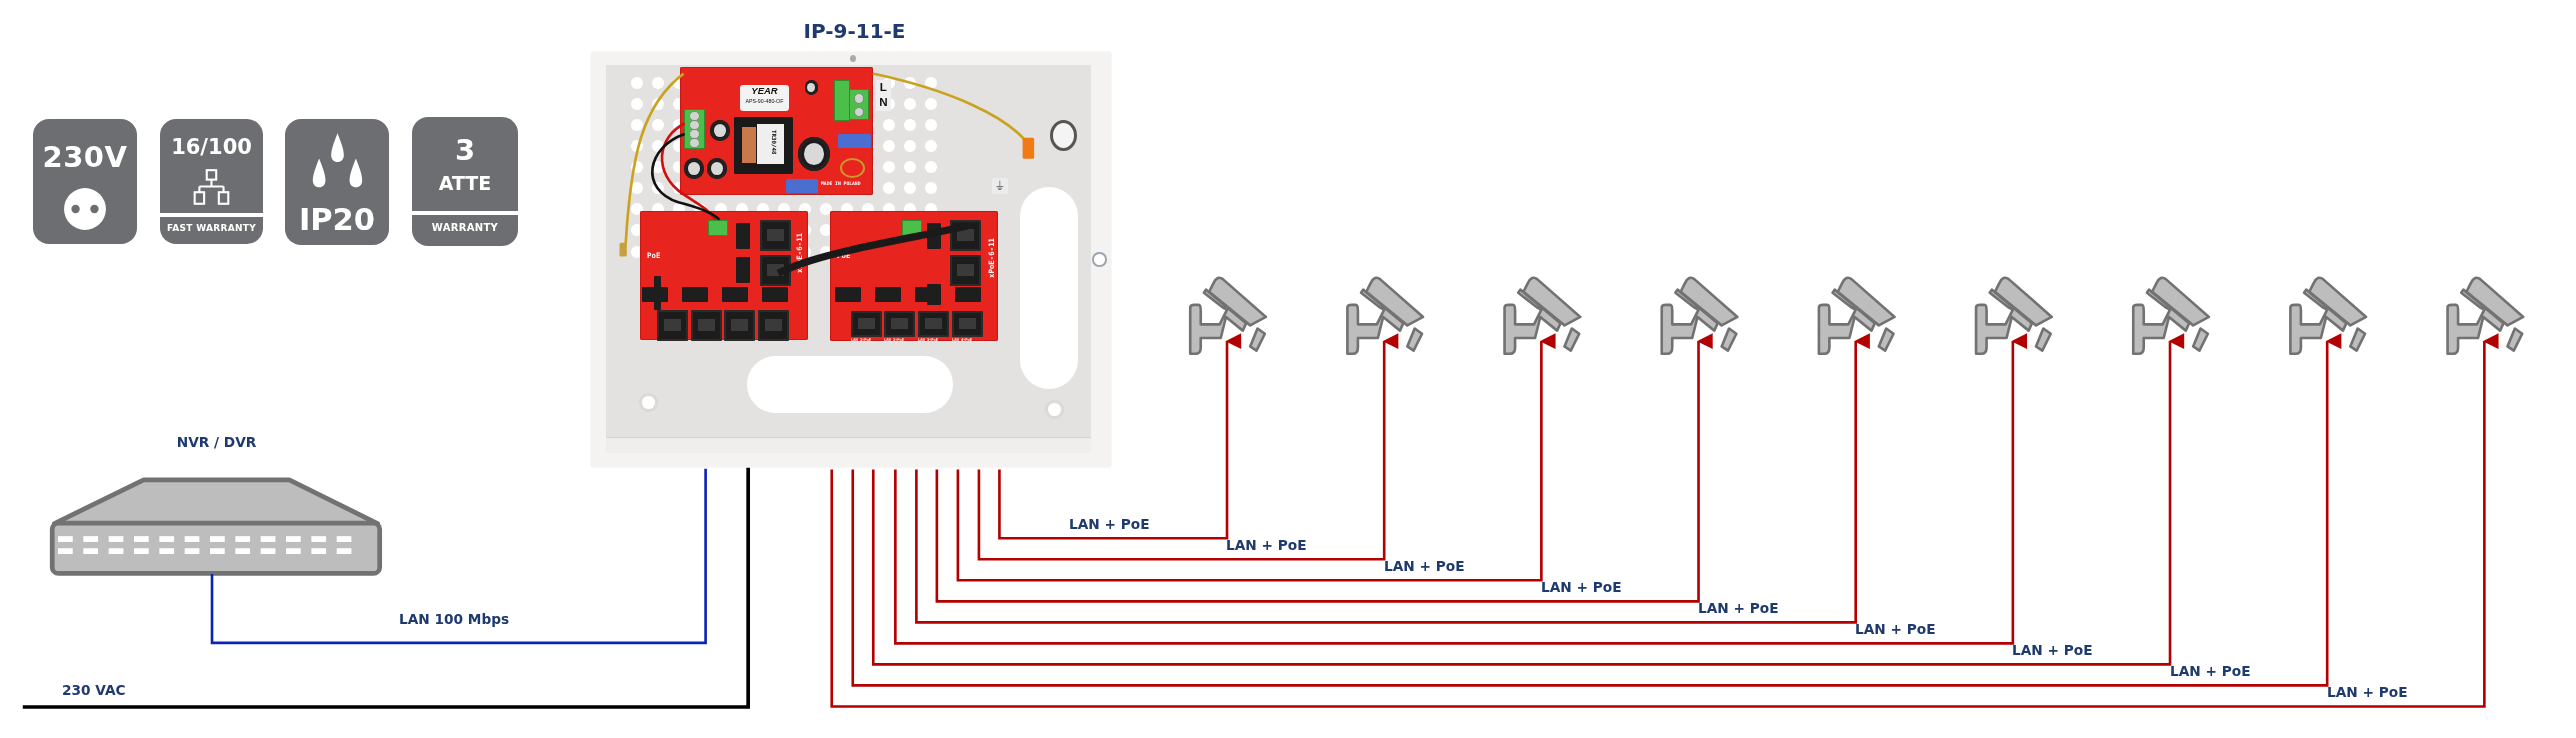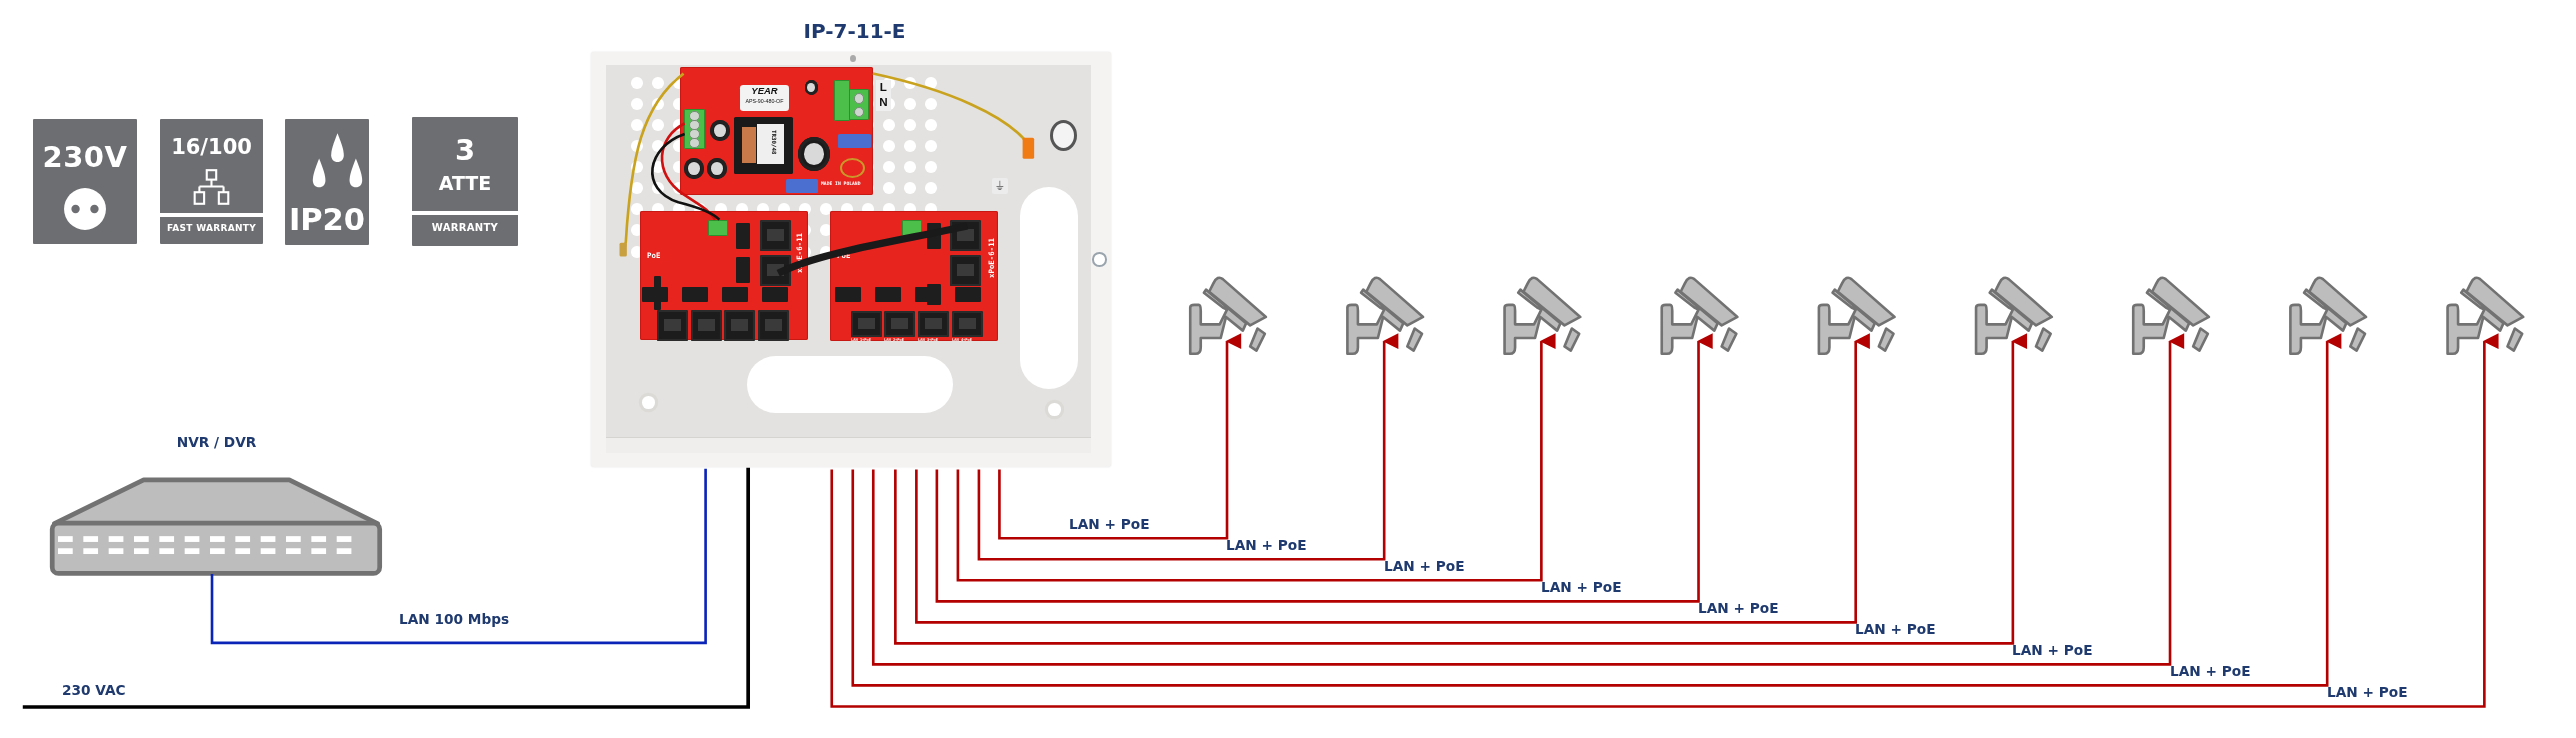--- a/index.html
+++ b/index.html
@@ -1,20 +1,20 @@
 <!DOCTYPE html>
 <html style="font-size:8.4px"><head>
 <meta charset="utf-8">
 <style>
   html, body { margin:0; padding:0; background:#ffffff; }
   body { width:2576px; height:738px; position:relative; overflow:hidden; font-family:"DejaVu Sans", sans-serif; }
   .abs { position:absolute; }
   .navy { color:#1f3a6e; font-weight:bold; }
   
-  .card { position:absolute; background:#6d6e71; border-radius:1px; color:#fff; font-family:"DejaVu Sans", sans-serif; font-weight:bold; text-align:center; overflow:hidden; }
+  .card { position:absolute; background:#6d6e71; border-radius:16px; color:#fff; font-family:"DejaVu Sans", sans-serif; font-weight:bold; text-align:center; overflow:hidden; }
   .card .big { position:absolute; left:0; right:0; }
   .card .split { position:absolute; left:0; right:0; height:4.2px; background:#fff; }
   .card .foot { position:absolute; left:0; right:0; font-size:9px; letter-spacing:0.3px; }
   
   #wires { position:absolute; left:0; top:0; }
   
   .encl-outer { position:absolute; left:591px; top:52px; width:520px; height:415px; background:#f4f3f2; border-radius:3.2px; box-shadow: 0 0 2.1px rgba(0,0,0,0.12); }
   .encl-inner { position:absolute; left:606px; top:65px; width:485px; height:388px; background:#e4e2e0; }
   .encl-rim { position:absolute; left:606px; top:437px; width:485px; height:15.2px; background:#efeeec; border-top:0.5px solid #d6d4d1; }
   .dot { position:absolute; width:14.7px; height:14.7px; border-radius:50%; background:#ffffff; }
@@ -28,21 +28,21 @@
   .screw { position:absolute; width:8.4px; height:8.4px; border-radius:50%; background:#cfd6cf; border:1.1px solid #7a8a7a; }
   .label-white { position:absolute; background:#f3f3f3; border-radius:3.2px; color:#111; text-align:center; font-family:"Liberation Sans", sans-serif; }
   .cap { position:absolute; border-radius:50%; background:#1b1b1b; box-shadow: inset 0 0 0 3.2px #222; }
   .cap::after { content:""; position:absolute; left:18%; top:18%; width:64%; height:64%; border-radius:50%; background:#d9d9d9; }
   .pcb-text { position:absolute; color:#fff; font-family:"DejaVu Sans Mono", monospace; font-weight:bold; white-space:nowrap; }
   .poe-label { position:absolute; font-size:13.7px; font-weight:bold; color:#1f3a6e; white-space:nowrap; }
 </style>
 </head>
 <body>
 
-<div class="abs navy" style="left:789px; top:19px; width:131px; text-align:center; font-size:20px; font-family:'DejaVu Sans', sans-serif;">IP-7-11-E</div>
+<div class="abs navy" style="left:789px; top:19px; width:131px; text-align:center; font-size:20px; font-family:'DejaVu Sans', sans-serif;">IP-9-11-E</div>
 
 <div class="card" style="left:33px; top:119px; width:104px; height:125px;">
   <div class="big" style="top:21px; font-size:29px; letter-spacing:0.5px;">230V</div>
   <svg width="44" height="44" viewBox="0 0 84 84" style="position:absolute; left:30px; top:68px;">
     <circle cx="42" cy="42" r="40" fill="#fff"></circle>
     <circle cx="24" cy="42" r="8" fill="#6d6e71"></circle>
     <circle cx="60" cy="42" r="8" fill="#6d6e71"></circle>
   </svg>
 </div>
 
@@ -56,21 +56,21 @@
       <line x1="16" y1="33" x2="16" y2="44"></line>
       <line x1="62" y1="33" x2="62" y2="44"></line>
       <rect x="7" y="44" width="18" height="22"></rect>
       <rect x="53" y="44" width="18" height="22"></rect>
     </g>
   </svg>
   <div class="split" style="top:94px;"></div>
   <div class="foot" style="top:104px; font-size:9px;">FAST WARRANTY</div>
 </div>
 
-<div class="card" style="left:285px; top:119px; width:84px; height:126px;">
+<div class="card" style="left:285px; top:119px; width:104px; height:126px;">
   <svg width="63" height="58" viewBox="0 0 120 110" style="position:absolute; left:20.5px; top:13px;">
     <g fill="#fff">
       <path d="M60 2 C52 22 48 34 48 44 C48 52 53 57 60 57 C67 57 72 52 72 44 C72 34 68 22 60 2 Z"></path>
       <path d="M25 50 C17 70 13 82 13 92 C13 100 18 105 25 105 C32 105 37 100 37 92 C37 82 33 70 25 50 Z"></path>
       <path d="M95 50 C87 70 83 82 83 92 C83 100 88 105 95 105 C102 105 107 100 107 92 C107 82 103 70 95 50 Z"></path>
     </g>
   </svg>
   <div class="big" style="top:83px; font-size:30.5px;">IP20</div>
 </div>
 

